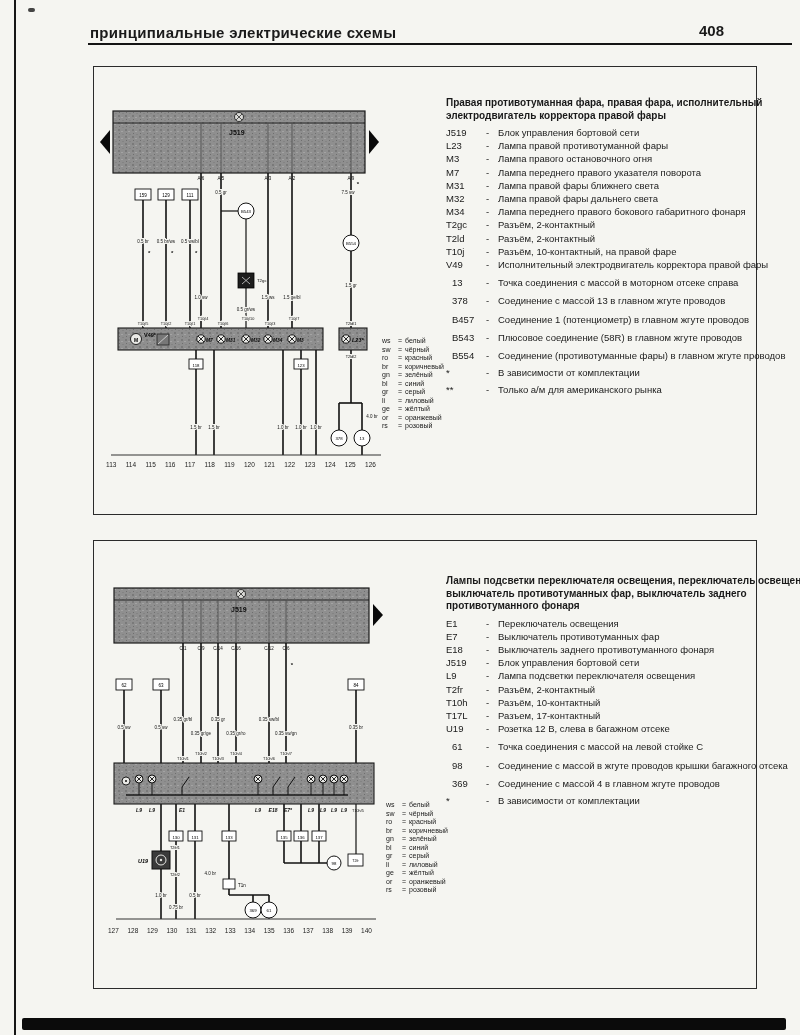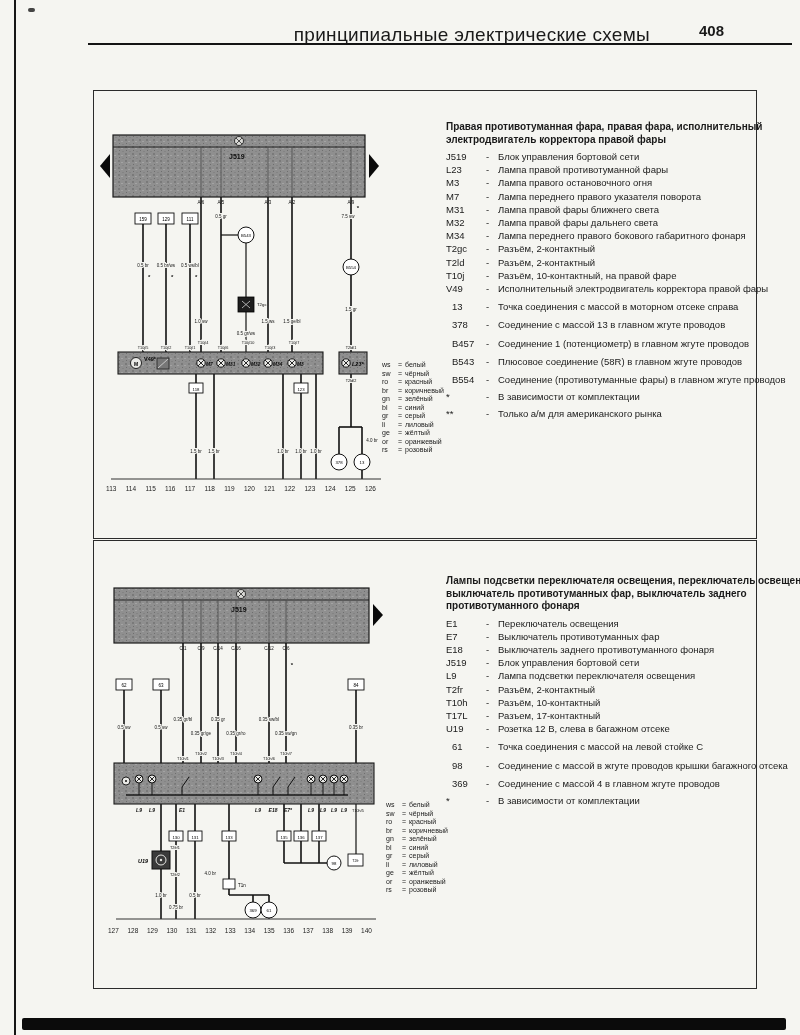--- a/index.html
+++ b/index.html
@@ -1,24 +1,24 @@
 <!DOCTYPE html>
 <html><head>
 <meta charset="utf-8">
 <style>
   html,body{margin:0;padding:0}
   body{width:800px;height:1035px;position:relative;background:#f5f5f1;font-family:"Liberation Sans",sans-serif;color:#1a1a1a;overflow:hidden}
   .edge-left{position:absolute;left:14px;top:0;width:2px;height:1035px;background:#161616}
   .edge-bottom{position:absolute;left:22px;top:1018px;width:764px;height:12px;background:#0b0b0b;border-radius:2px}
   .speck{position:absolute;left:28px;top:8px;width:7px;height:4px;background:#444;border-radius:2px}
-  .header-title{position:absolute;top:24px;left:90px;width:560px;text-align:right;font-weight:normal;font-size:19px;letter-spacing:.3px}
+  .header-title{position:absolute;top:24px;left:90px;width:560px;text-align:left;font-weight:bold;font-size:15px;letter-spacing:.3px}
   .page-number{position:absolute;top:22px;right:76px;font-weight:bold;font-size:15px}
   .header-rule{position:absolute;top:43px;left:88px;width:704px;height:2px;background:#141414}
   .panel{position:absolute;left:93px;width:662px;height:447px;border:1.5px solid #2b2b2b;background:transparent}
-  #panel1{top:90px}
+  #panel1{top:66px}
   #panel2{top:540px}
   .legend{position:absolute;left:352px;top:30px;width:396px}
   .legend-title{font-weight:bold;font-size:10px;line-height:1.25;margin-bottom:5px}
   .legend-row{display:flex;font-size:9.5px;line-height:1.18;margin-bottom:2px}
   .lg-code{width:40px;flex:0 0 40px}
   .lg-dash{width:12px;flex:0 0 12px;text-align:left}
   .lg-desc{flex:1}
   .legend-notes .legend-row{margin-top:7px}
   .legend-notes .lg-code{padding-left:6px;box-sizing:border-box}
   .legend-foot .legend-row{margin-top:6px}

